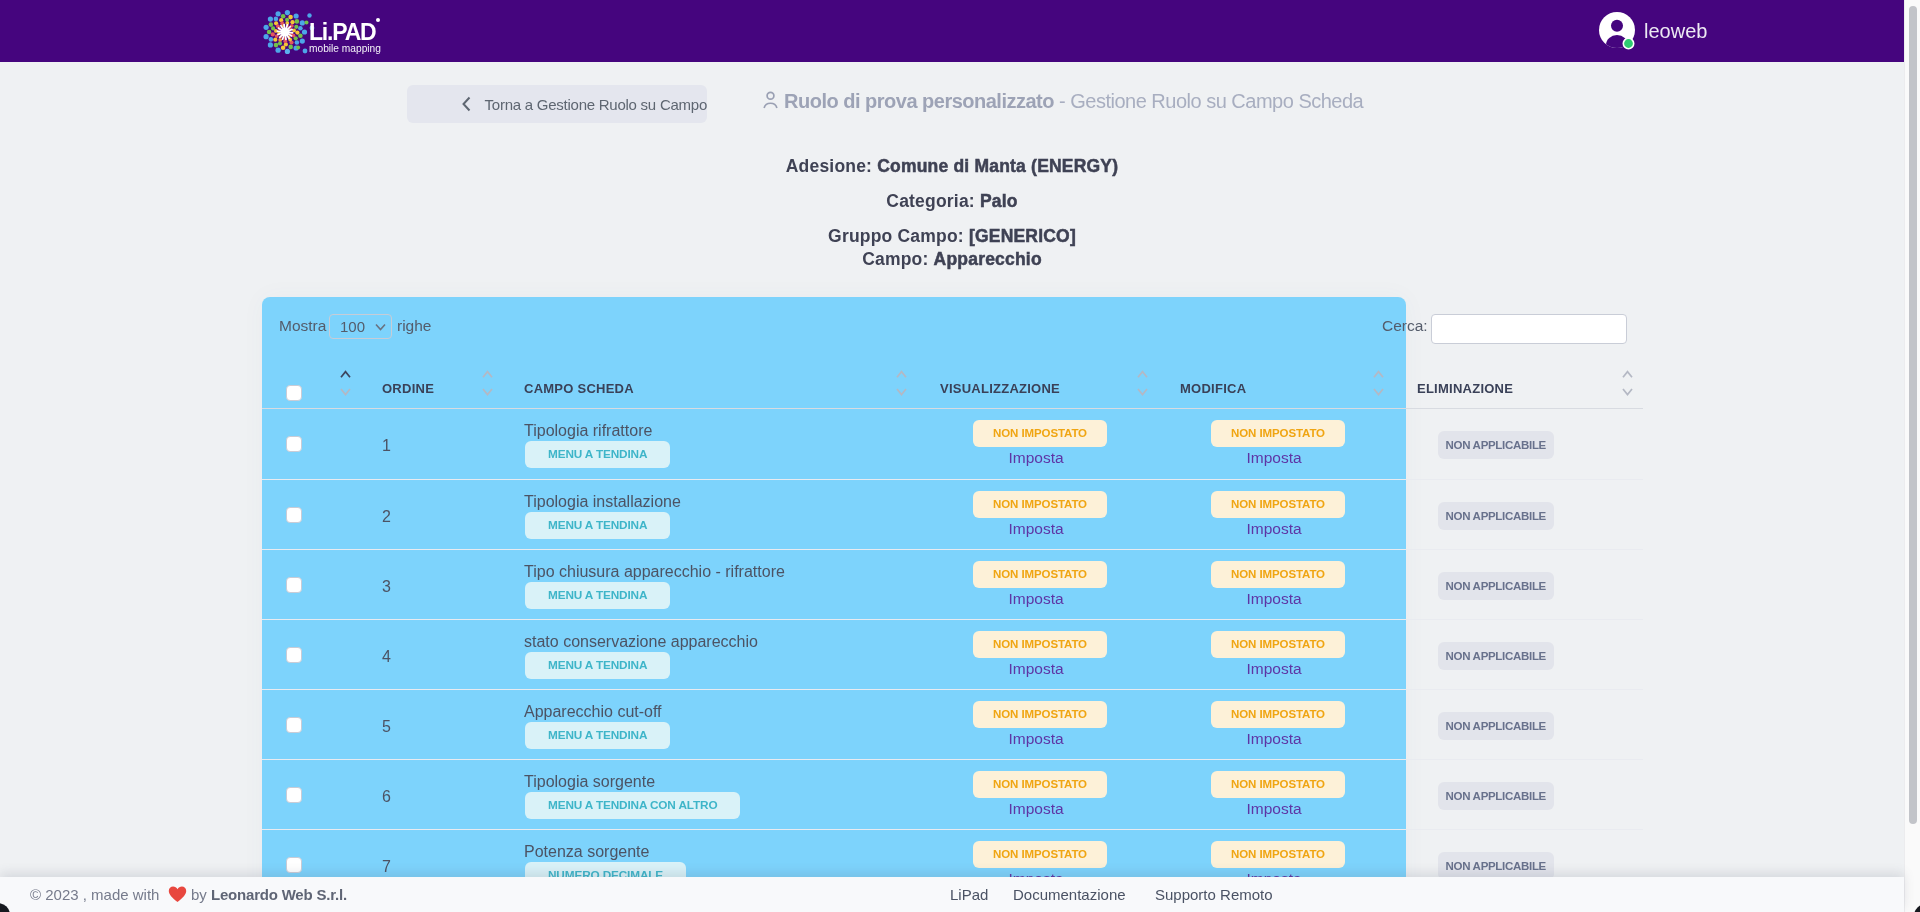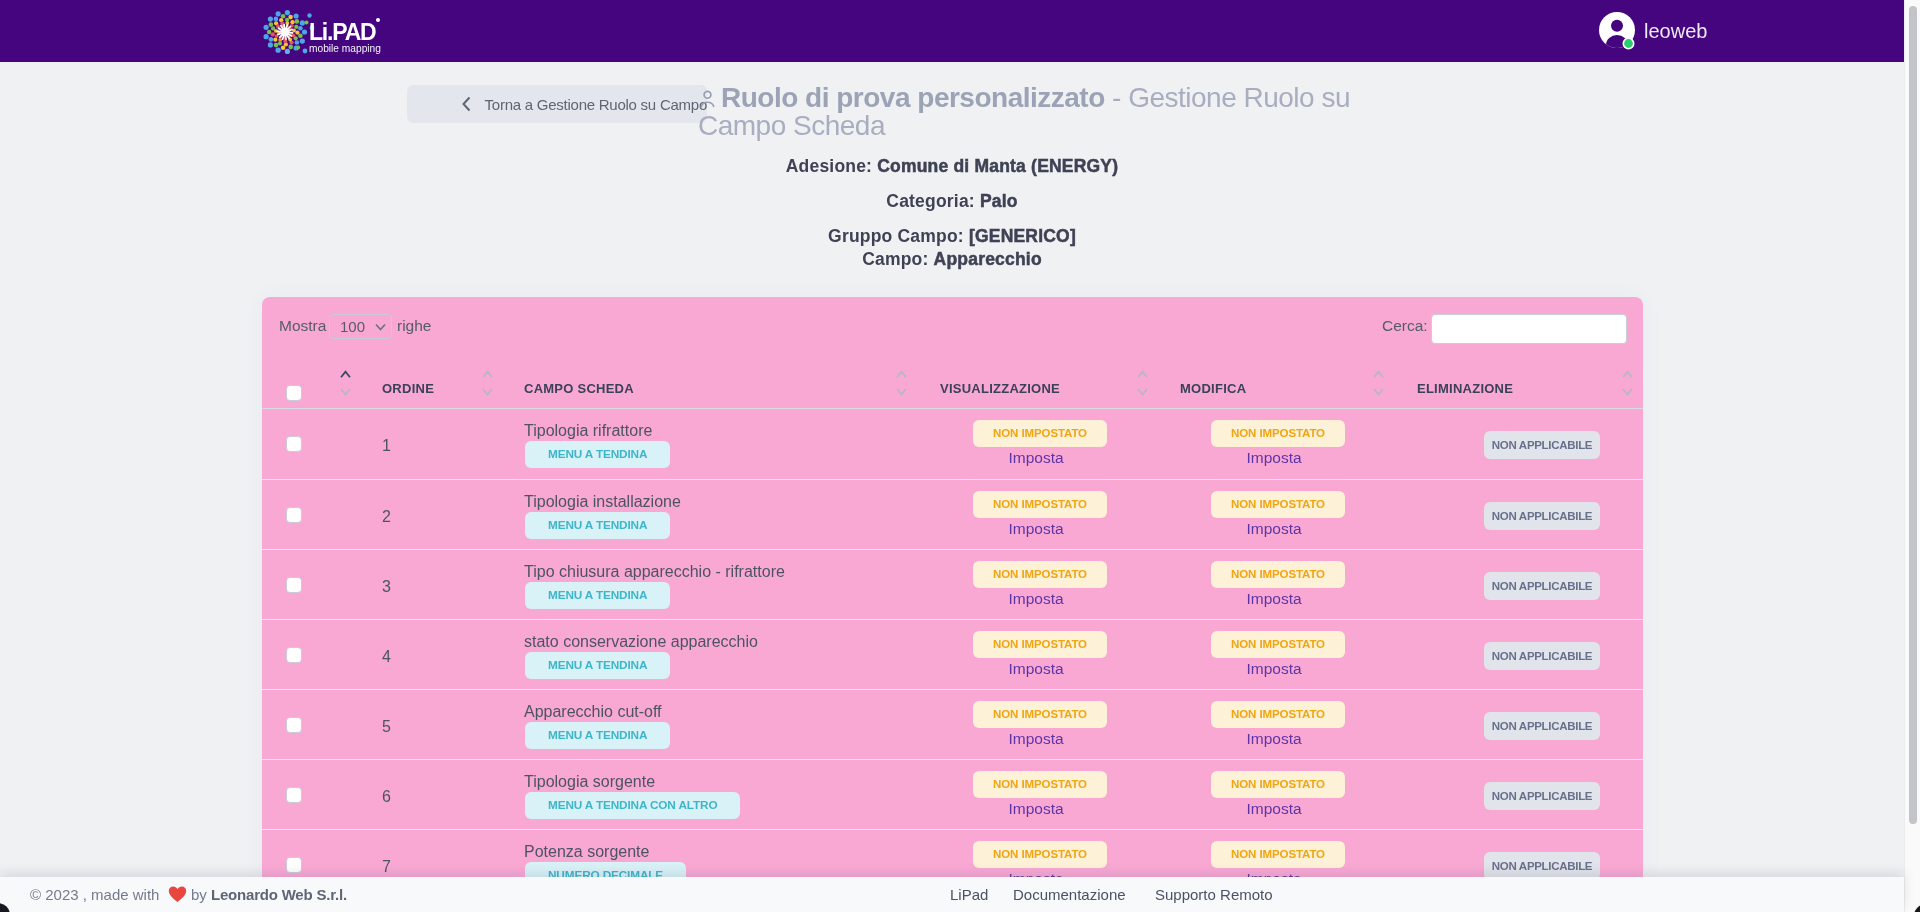--- a/index.html
+++ b/index.html
@@ -4,44 +4,44 @@
 html,body{width:1920px;height:912px;overflow:hidden}
 body{font-family:"Liberation Sans",sans-serif;background:#eff1f3;position:relative}
 .topbar{position:absolute;left:0;top:0;width:1904px;height:62px;background:#45057e}
 .logo{position:absolute;left:262px;top:7px}
 .avatar{position:absolute;left:1598px;top:11px}
 .uname{position:absolute;left:1644px;top:20px;font-size:20px;color:#ece9f3}
 .scroll{position:absolute;left:1904px;top:0;width:16px;height:912px;background:#fafafa;border-left:1px solid #ececee}
 .thumb{position:absolute;left:4px;top:6px;width:8px;height:818px;border-radius:4px;background:#c2c4c9}
 .corner{position:absolute;width:24px;height:24px;border-radius:50%;background:#17191f;z-index:60}
 .backbtn{position:absolute;left:407px;top:85px;width:300px;height:38px;border-radius:6px;background:#e4e6ee;color:#5e6671;font-size:15px;letter-spacing:-0.25px;display:flex;align-items:center;justify-content:flex-end;gap:14px}
-.title{position:absolute;left:698px;top:84px;width:660px;font-size:28px;line-height:28px;font-weight:700;color:#9da3b6;letter-spacing:-0.5px}
+.title{position:absolute;left:761px;top:84px;width:660px;font-size:20px;line-height:34px;font-weight:700;color:#9da3b6;letter-spacing:-0.5px}
 .title .lt{font-weight:400;color:#a8aec0}
 .infoline{position:absolute;left:0;width:1904px;text-align:center;font-size:17.5px;height:20px;color:#3f4254;font-weight:700;letter-spacing:.2px}
 .infoline b{-webkit-text-stroke:0.5px #3f4254}
-.card{position:absolute;left:262px;top:297px;width:1381px;height:600px;background:#f9a8d4;border-radius:8px;box-shadow:0 0 24px rgba(80,90,120,.04)}
+.card{position:absolute;left:262px;top:297px;width:1144px;height:600px;background:#7dd3fc;border-radius:8px;box-shadow:0 0 24px rgba(80,90,120,.04)}
 .ctrl{position:absolute;font-size:15.5px;color:#545c6b}
 .select{position:absolute;left:67px;top:17px;width:63px;height:25px;border:1px solid #c7ccd6;border-radius:4px;color:#545c6b;font-size:15px}
 .select span{position:absolute;left:10px;top:3px}
 .select svg{position:absolute;right:5px;top:8px}
 .search{position:absolute;left:1169px;top:17px;width:196px;height:30px;border:1px solid #c9cdd7;border-radius:4px;background:#fff}
 .thead-border{position:absolute;left:0;top:111px;width:1381px;height:1px;background:#d8dbe1}
 .th{position:absolute;top:84px;font-size:13px;font-weight:700;letter-spacing:.25px;color:#3a4158}
 .sort{position:absolute;top:72.5px}
 .cb{position:absolute;width:16px;height:16px;border:1.5px solid #c9ccd6;border-radius:4px;background:#fff}
 .trow{position:absolute;left:0;width:1381px;height:70px;border-top:1px solid #e9ebf0}
 .trow.first{border-top:none}
 .num{position:absolute;left:120px;top:28px;font-size:16px;color:#4c5364}
 .fname{position:absolute;left:262px;top:13px;font-size:16px;color:#4c5364}
 .fb-wrap{position:absolute;left:263px;top:32px}
 .c4{position:absolute;left:678px;top:11px;width:200px;text-align:center}
 .c4i{position:absolute;left:678px;top:40px;width:192px;text-align:center;font-size:15.5px;color:#5e35a5}
 .c5{position:absolute;left:916px;top:11px;width:200px;text-align:center}
 .c5i{position:absolute;left:916px;top:40px;width:192px;text-align:center;font-size:15.5px;color:#5e35a5}
-.c6{position:absolute;left:1180px;top:22px;width:200px;text-align:center}
+.c6{position:absolute;left:1092px;top:22px;width:200px;text-align:right}
 .badge{display:inline-block;border-radius:6px;font-weight:700}
 .bwarn{background:#fdf1d8;color:#f0a512;font-size:11.5px;line-height:26.5px;padding:0 20px;letter-spacing:-0.1px}
 .binfo{background:#d9f2f8;color:#3eb5c9;font-size:11.8px;line-height:26.5px;padding:0 23px;letter-spacing:-0.15px}
 .bna{background:#e2e4eb;color:#68718c;font-size:11.5px;line-height:28px;padding:0 8px;letter-spacing:-0.3px}
 .footer{position:absolute;left:0;top:877px;width:1904px;height:35px;background:#f8f9fb;box-shadow:0 -4px 10px rgba(85,95,115,.16);z-index:50}
 .fl{position:absolute;top:9px;font-size:15px;color:#767b8c}
 .flink{position:absolute;top:9px;font-size:15px;color:#4a5264}
 </style></head>
 <body>
 <div class="topbar"></div>

